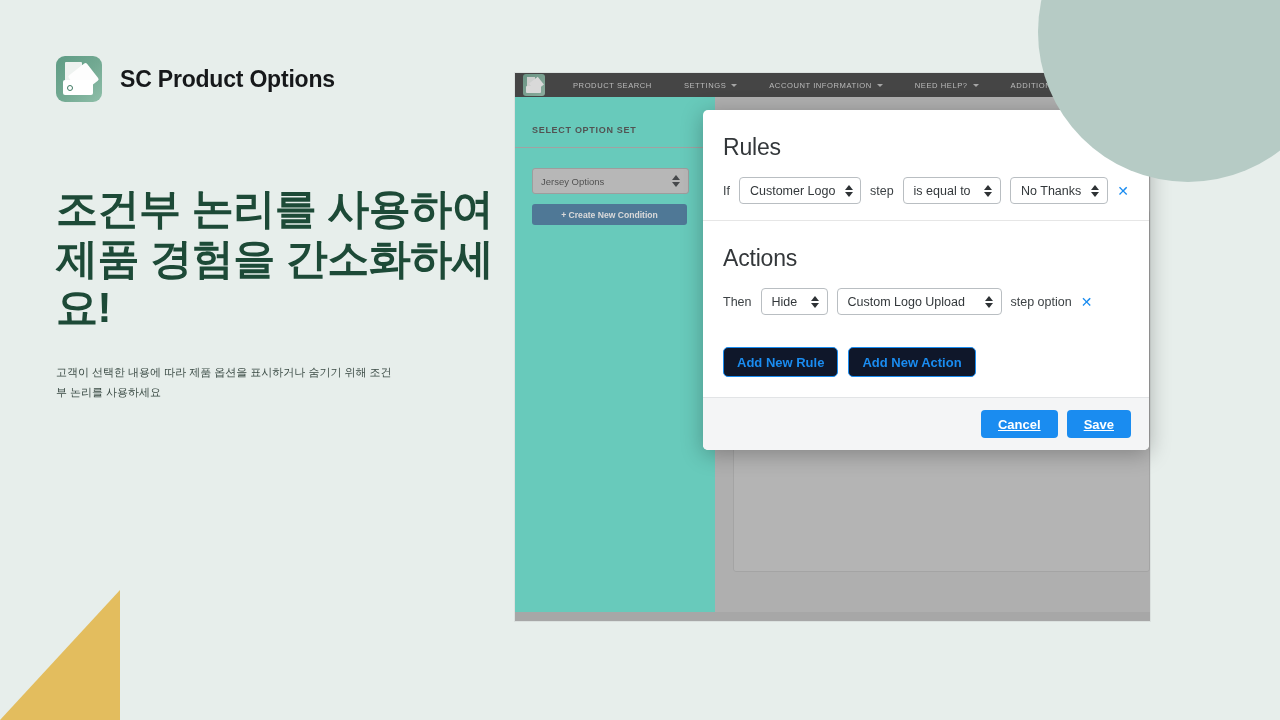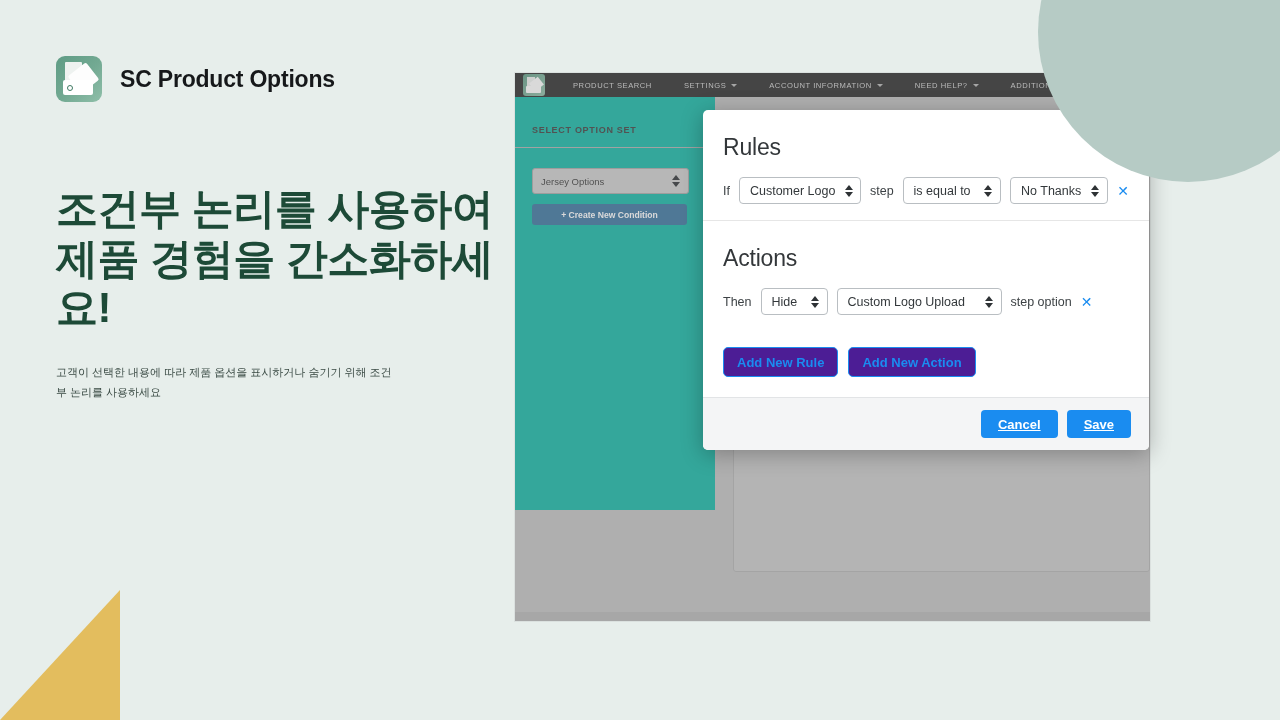--- a/index.html
+++ b/index.html
@@ -102,22 +102,22 @@
   .caret-down {
     width: 0; height: 0;
     border-left: 3.2px solid transparent;
     border-right: 3.2px solid transparent;
     border-top: 3.6px solid #b6b6b6;
   }
 
   .app-body { position: relative; height: 515px; background: #c3c3c3; }
 
   .side-col {
-    position: absolute; left: 0; top: 0; width: 200px; height: 413px;
-    background: #14b8a6;
+    position: absolute; left: 0; top: 0; width: 200px; height: 515px;
+    background: #5eead4;
   }
   .side-head {
     padding: 28px 0 12px 17px;
     font-size: 9px; font-weight: bold; color: #3e3e3e;
     letter-spacing: .7px;
     border-bottom: 1px solid #b0b0b0;
   }
   .side-select {
     margin: 20px 0 0 17px; width: 157px; height: 26px;
     background: #cfcfcf; border: 1px solid #a9a9a9; border-radius: 3px;
@@ -199,21 +199,21 @@
   .sel.w-logo  { width: 165px; }
   .spin { display: flex; flex-direction: column; gap: 2px; flex: 0 0 auto; }
   .spin i { width: 0; height: 0; border-left: 4px solid transparent; border-right: 4px solid transparent; }
   .spin i.up   { border-bottom: 5px solid #2e3235; }
   .spin i.down { border-top: 5px solid #2e3235; }
   .x-blue { color: #1a8cf0; font-size: 14px; font-weight: bold; line-height: 1; }
 
   .modal-actions-bar { padding: 16px 20px 20px 20px; display: flex; gap: 10px; }
   .btn-outline {
     height: 30px; padding: 0 13px; border: 1px solid #1a8cf0; border-radius: 5px;
-    background: #4c1d95; color: #1a8cf0; font-size: 13px; font-weight: bold;
+    background: #0f172a; color: #1a8cf0; font-size: 13px; font-weight: bold;
     display: flex; align-items: center;
   }
   .modal-footer {
     background: #f4f5f6; border-top: 1px solid #e2e4e6;
     padding: 12px 18px; display: flex; justify-content: flex-end; gap: 9px;
   }
   .btn-solid {
     height: 28px; padding: 0 17px; border: none; border-radius: 4px;
     background: #1a8cf0; color: #fff; font-size: 13px; font-weight: bold;
     display: flex; align-items: center; text-decoration: underline;

